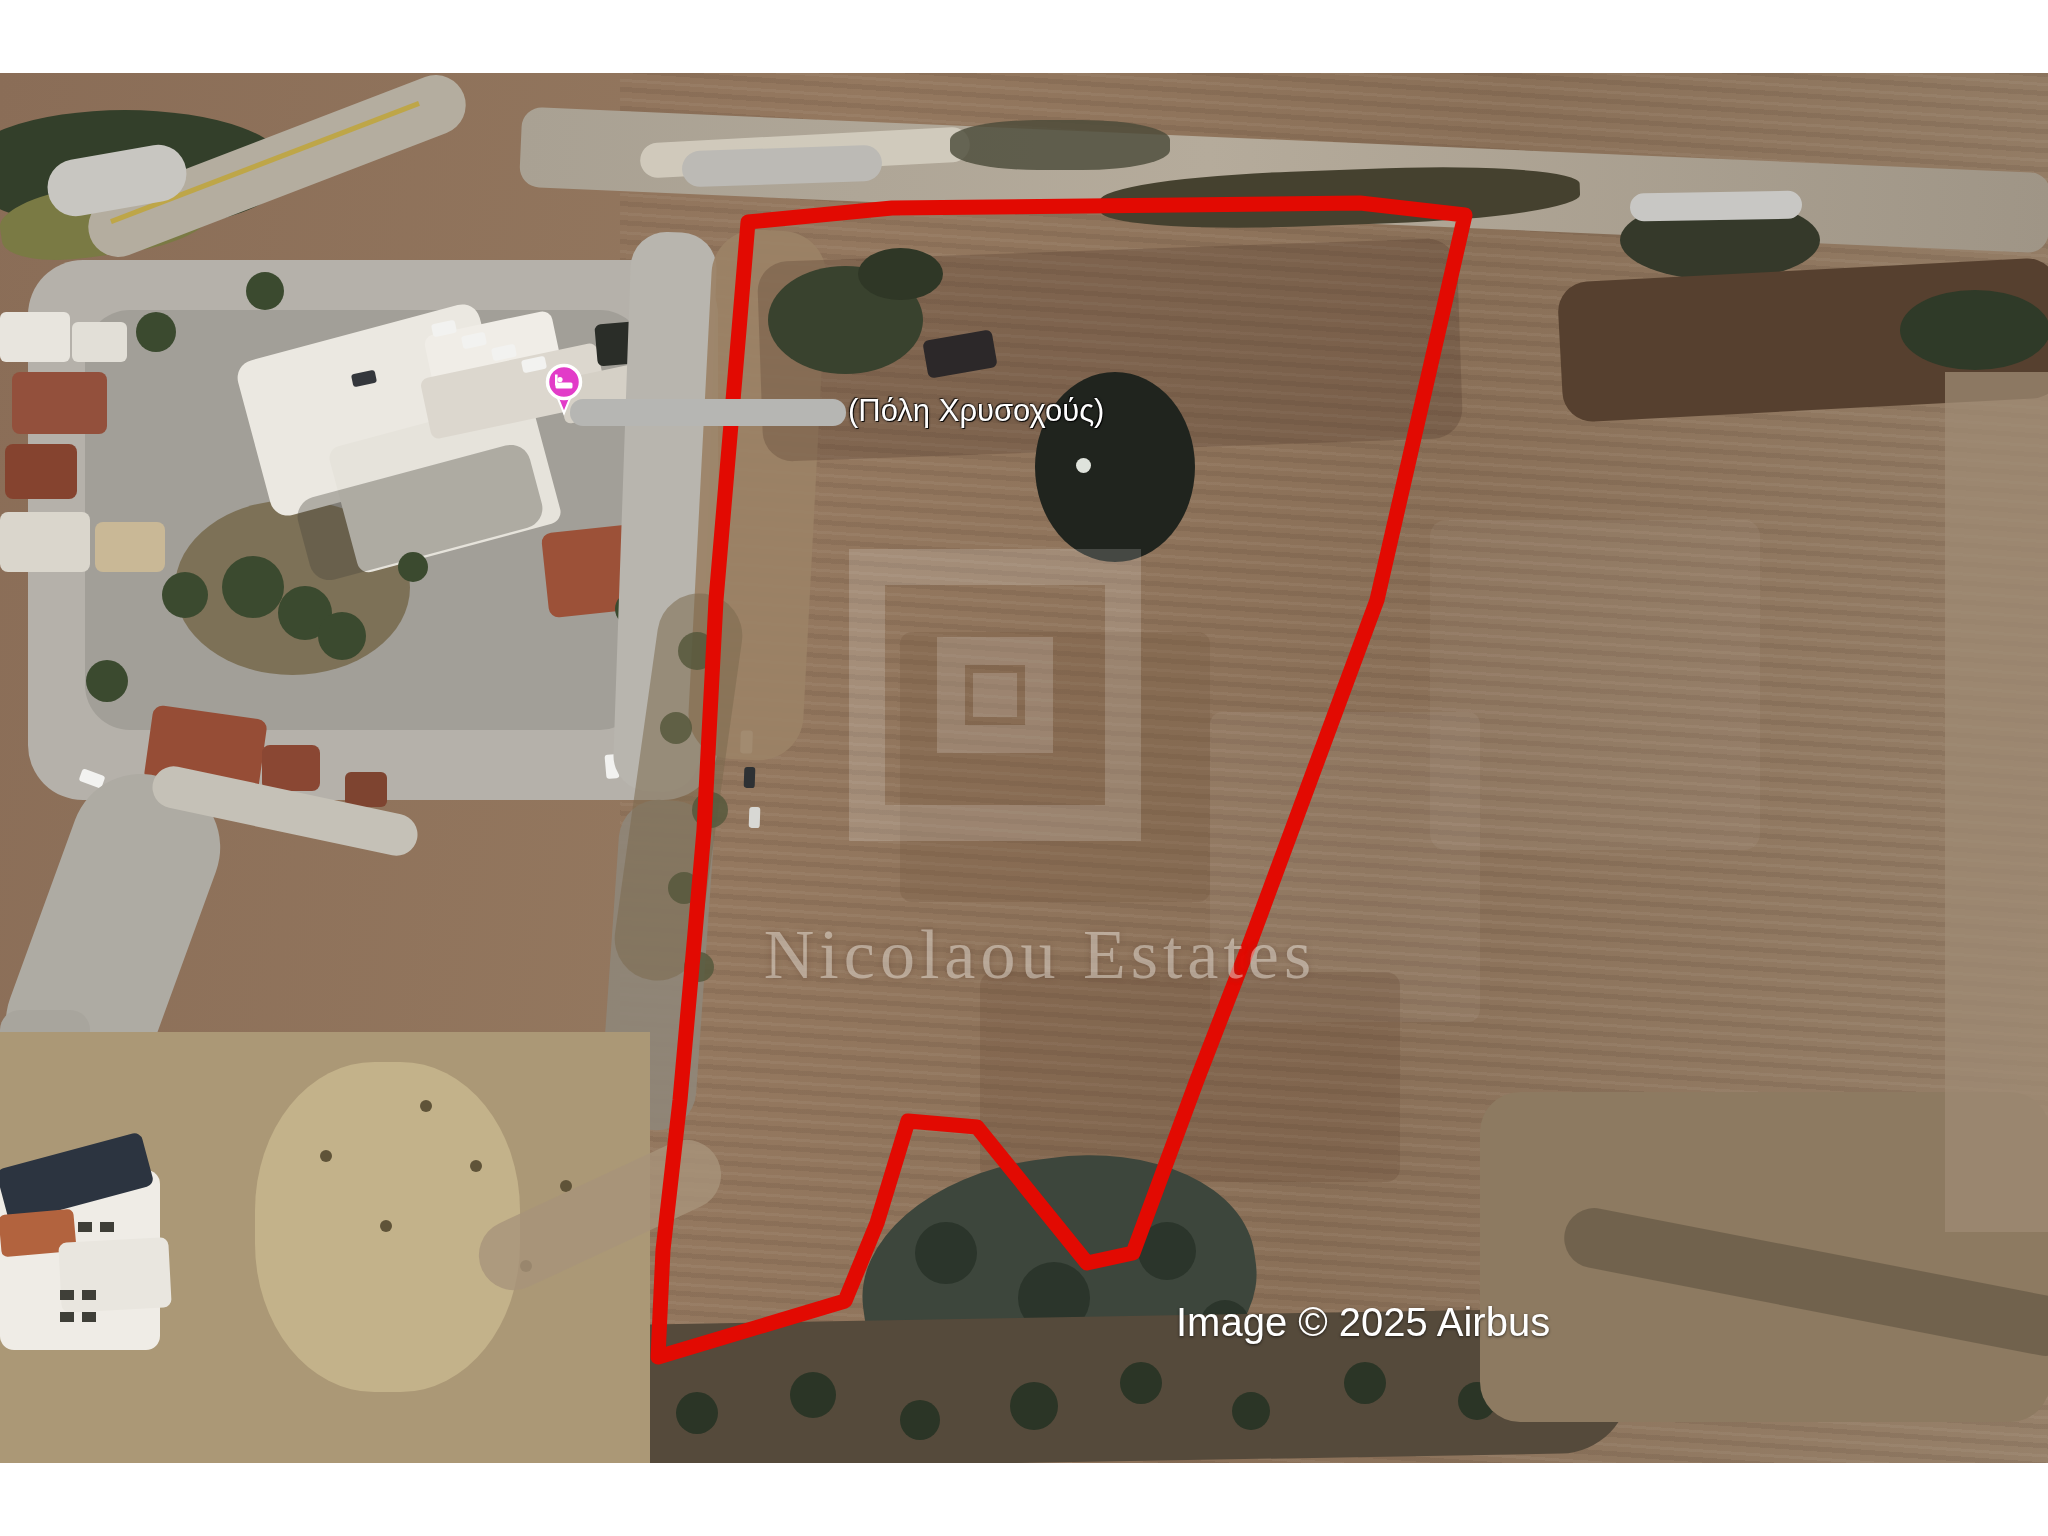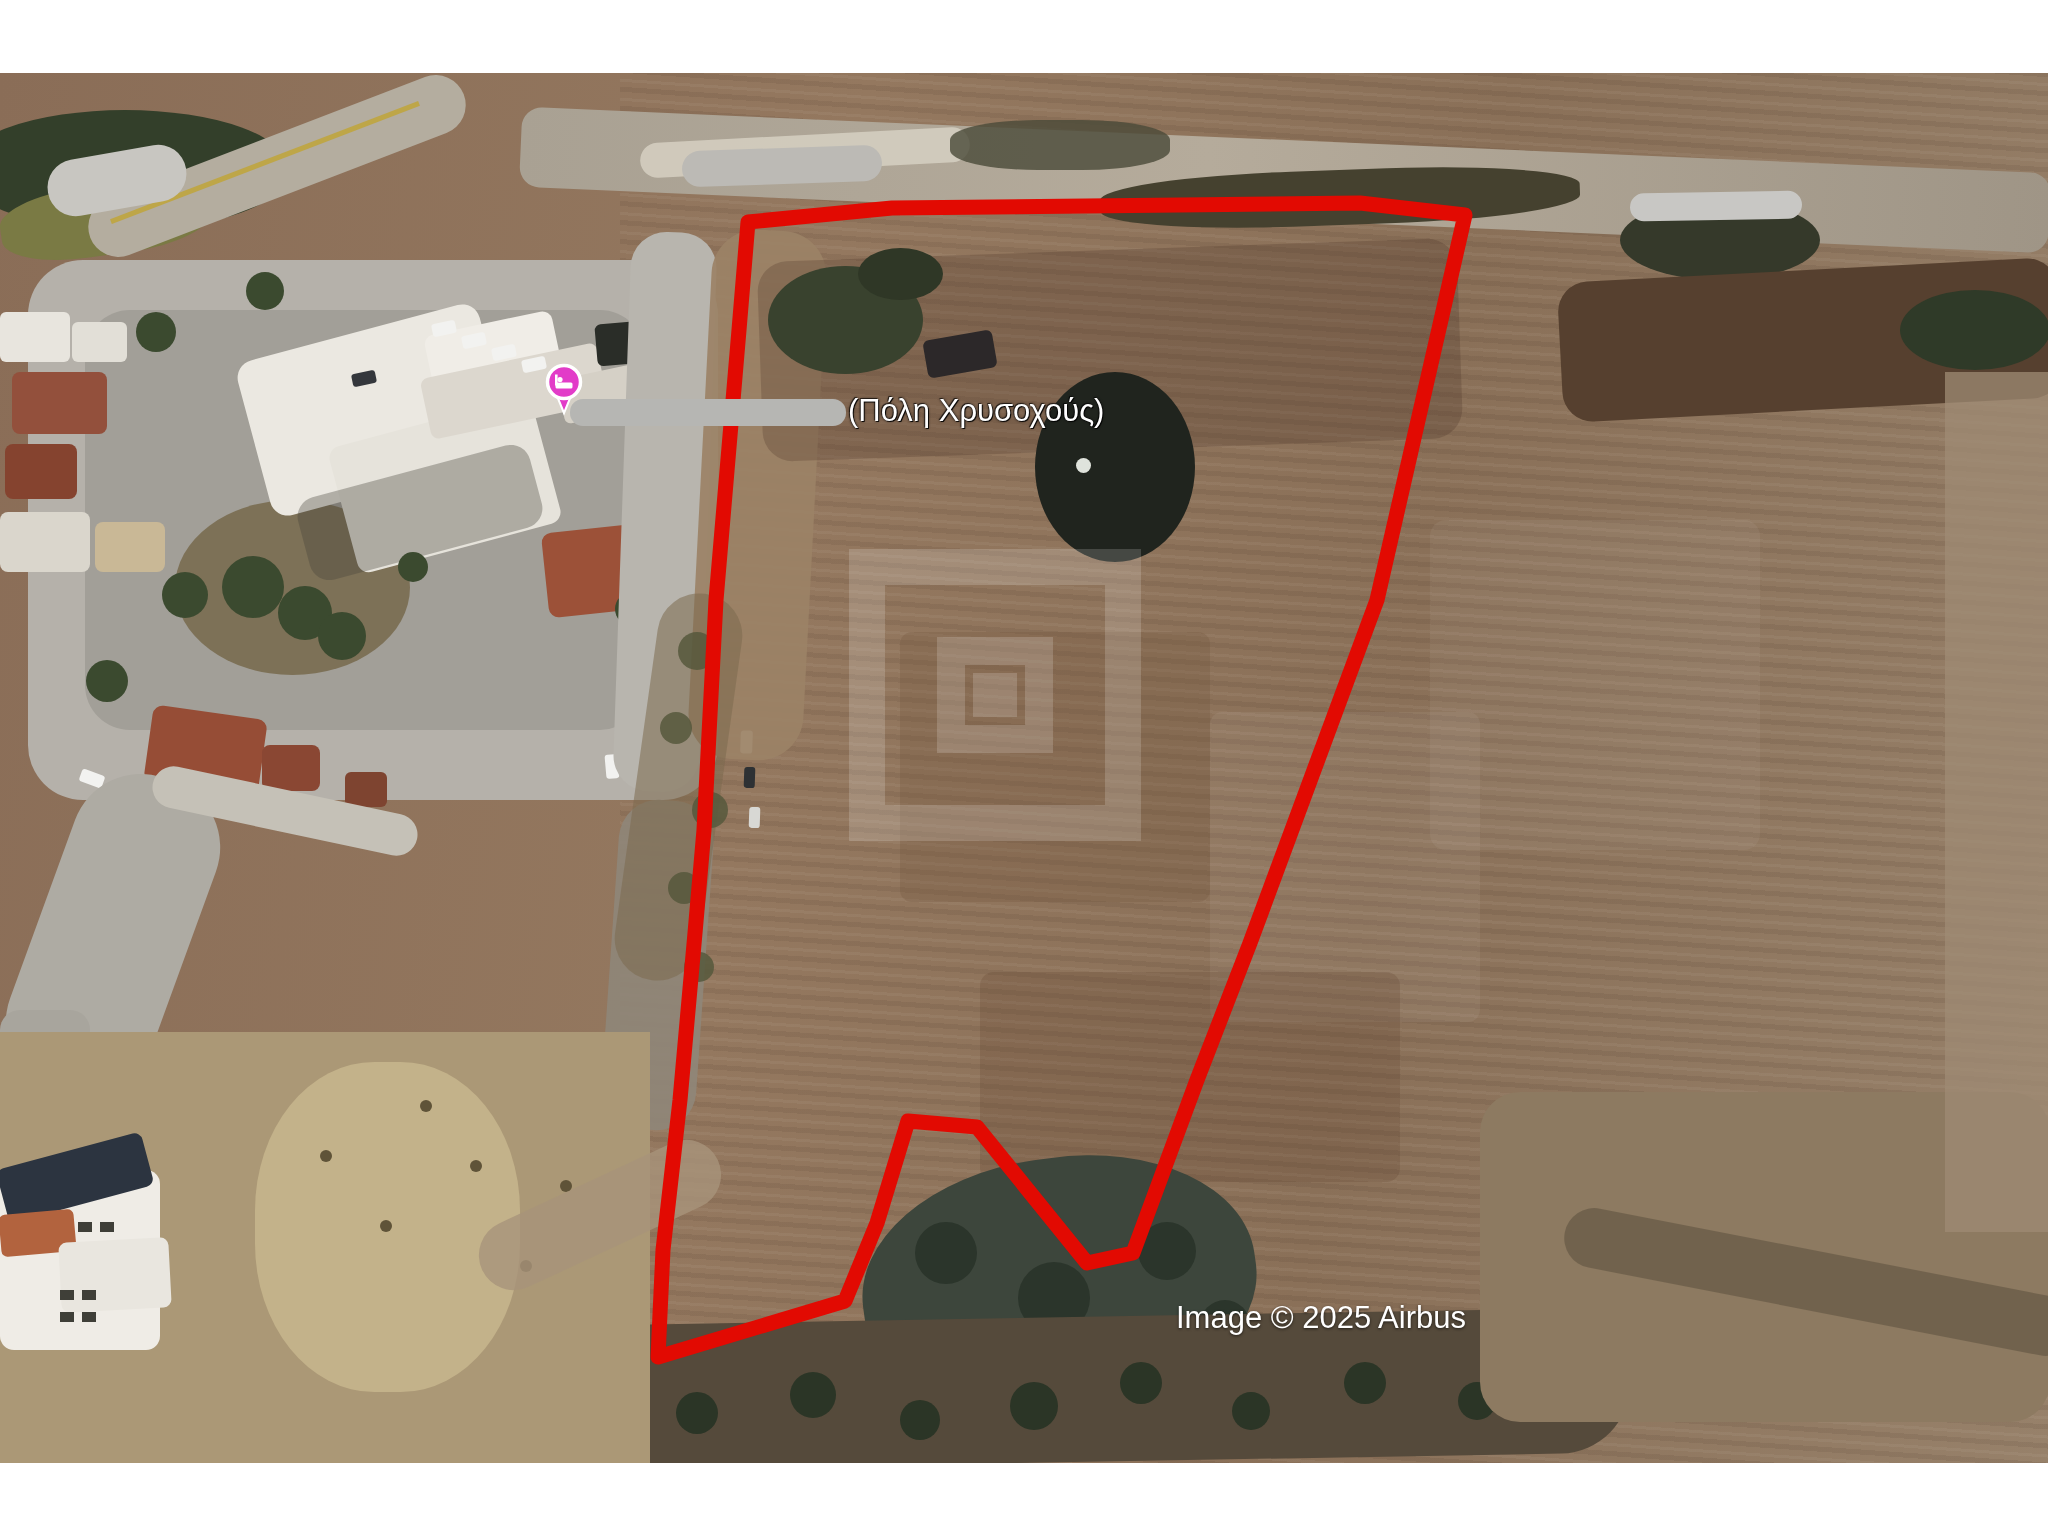--- a/index.html
+++ b/index.html
@@ -16,21 +16,21 @@
   #poly-svg{z-index:10;}
   #logo-wm{position:absolute;left:845px;top:545px;width:300px;height:300px;z-index:11;}
   #text-wm{position:absolute;left:640px;top:915px;width:800px;z-index:12;text-align:center;
     font-family:"Liberation Serif",serif;font-size:70px;letter-spacing:5px;
     color:rgba(255,252,246,.42);text-shadow:0 0 6px rgba(92,64,48,.35);white-space:nowrap;}
   .redaction{position:absolute;z-index:13;}
   #pin{position:absolute;left:542px;top:362px;width:44px;height:54px;z-index:14;}
   .map-label{position:absolute;z-index:15;color:#ffffff;white-space:nowrap;}
   #place-label{left:848px;top:393px;font-size:31px;
     text-shadow:0 0 3px #000,1px 1px 0 rgba(0,0,0,.85),-1px -1px 0 rgba(0,0,0,.55);}
-  #attribution{left:1176px;top:1300px;font-size:31px;text-shadow:0 1px 3px rgba(0,0,0,.65);}
+  #attribution{left:1176px;top:1300px;font-size:40px;text-shadow:0 1px 3px rgba(0,0,0,.65);}
 </style>
 </head>
 <body>
 
 <div id="stage">
 
   <div id="sat-base"></div>
   <div id="striations"></div>
 
   <div>
@@ -159,20 +159,21 @@
   <svg id="poly-svg" class="layer" viewBox="0 0 2048 1536">
     <polygon points="748,222 892,208 1360,203 1465,215 1377,600 1250,943 1197,1080 1133,1253 1087,1263 977,1127 908,1121 877,1223 845,1301 658,1357 663,1250 680,1100 695,933 704,830 716,600 739,330" fill="none" style="stroke:var(--parcel-outline,#e20a02)" stroke-width="15" stroke-linejoin="round" stroke-linecap="round"></polygon>
   </svg>
 
   <svg id="logo-wm" viewBox="0 0 300 300">
     <rect x="22" y="22" width="256" height="256" fill="none" stroke="rgba(255,255,255,0.17)" stroke-width="36"></rect>
     <rect x="106" y="106" width="88" height="88" fill="none" stroke="rgba(255,255,255,0.17)" stroke-width="28"></rect>
     <rect x="128" y="128" width="44" height="44" fill="rgba(255,255,255,0.17)"></rect>
   </svg>
 
+  <div id="text-wm">Nicolaou Estates</div>
 
   <div class="b redaction" style="left:47px;top:152px;width:140px;height:57px;border-radius:28px;background:#c8c6c1;transform:rotate(-10deg)"></div>
   <div class="b redaction" style="left:682px;top:148px;width:200px;height:36px;border-radius:18px;background:#bcbab5;transform:rotate(-2deg)"></div>
   <div class="b redaction" style="left:1630px;top:192px;width:172px;height:28px;border-radius:14px;background:#c8c7c4;transform:rotate(-1deg)"></div>
   <div class="b redaction" style="left:570px;top:399px;width:276px;height:27px;border-radius:13px;background:#b6b6b3"></div>
 
   <svg id="pin" viewBox="0 0 44 54">
     <path d="M15 34 L22 51 L29 34 Z" style="fill:var(--marker-color,#e23cc8)" stroke="#ffffff" stroke-width="2"></path>
     <circle cx="22" cy="20" r="16.5" style="fill:var(--marker-color,#e23cc8)" stroke="#ffffff" stroke-width="3.5"></circle>
     <rect x="13" y="12.5" width="2.6" height="11" fill="#ffffff"></rect>

